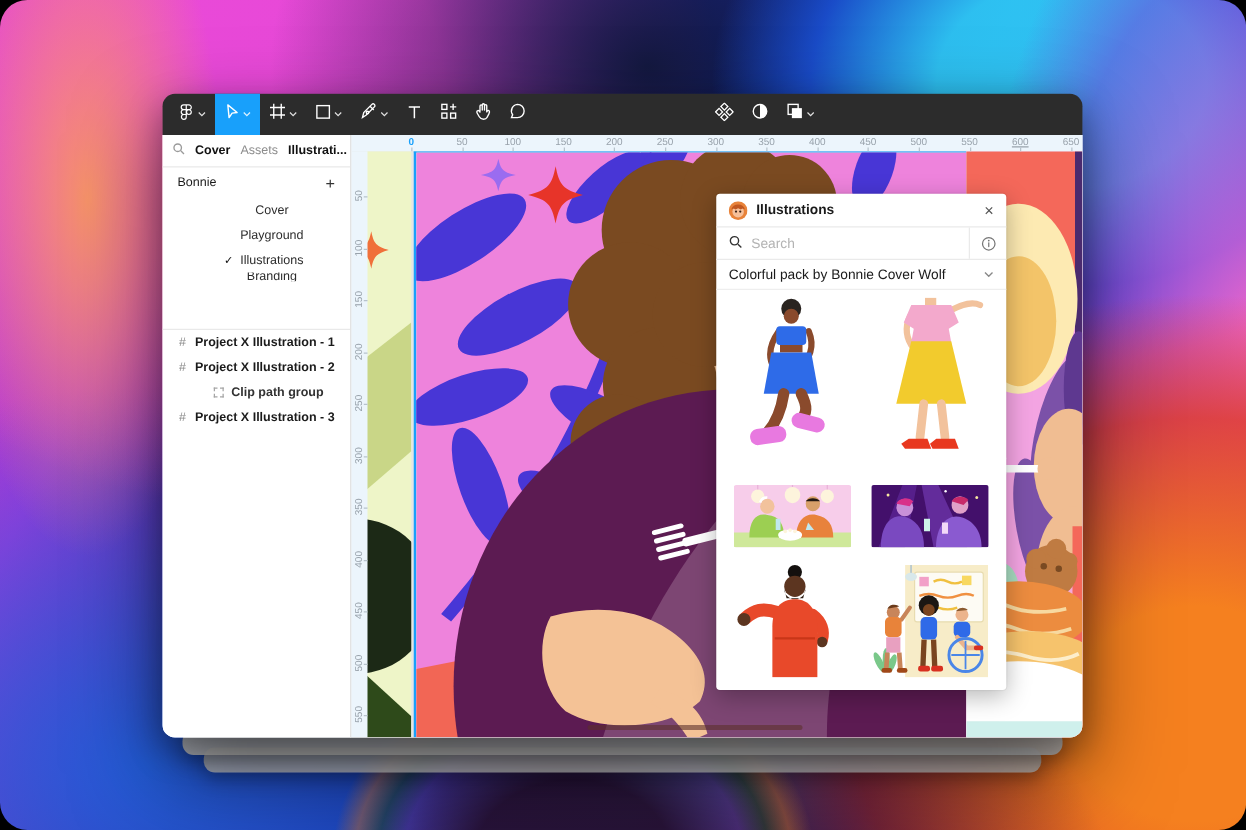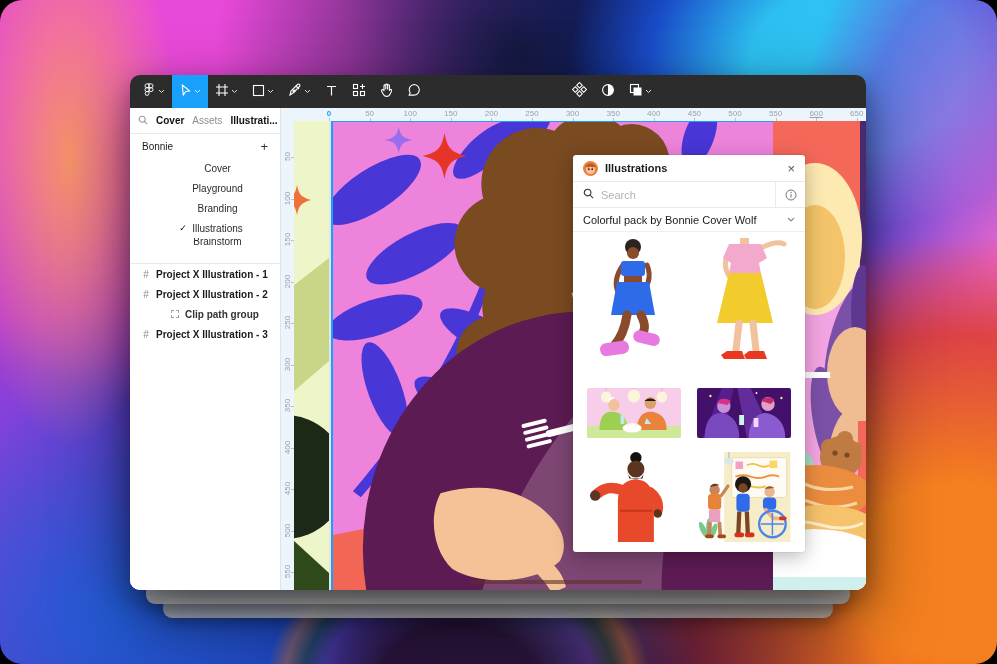--- a/index.html
+++ b/index.html
@@ -215,30 +215,26 @@
         <div class="pages-list" id="pages-list">
             <div class="page-row">
               <span class="check"></span>
               <span class="plabel">Cover</span>
             </div>
             <div class="page-row">
               <span class="check"></span>
               <span class="plabel">Playground</span>
             </div>
             <div class="page-row">
+              <span class="check">✓</span>
+              <span class="plabel">Illustrations</span>
+            </div>
+            <div class="page-row clipped">
               <span class="check"></span>
               <span class="plabel">Branding</span>
-            </div>
-            <div class="page-row">
-              <span class="check">✓</span>
-              <span class="plabel">Illustrations</span>
-            </div>
-            <div class="page-row clipped">
-              <span class="check"></span>
-              <span class="plabel">Brainstorm</span>
             </div>
           </div>
         <div class="sb-divider"></div>
         <div id="layers-list">
             <div class="layer-row" style="padding-left: 11px;">
               <span class="frame-ic">#</span>
               <span class="llabel">Project X Illustration - 1</span>
             </div>
             <div class="layer-row" style="padding-left: 11px;">
               <span class="frame-ic">#</span>

